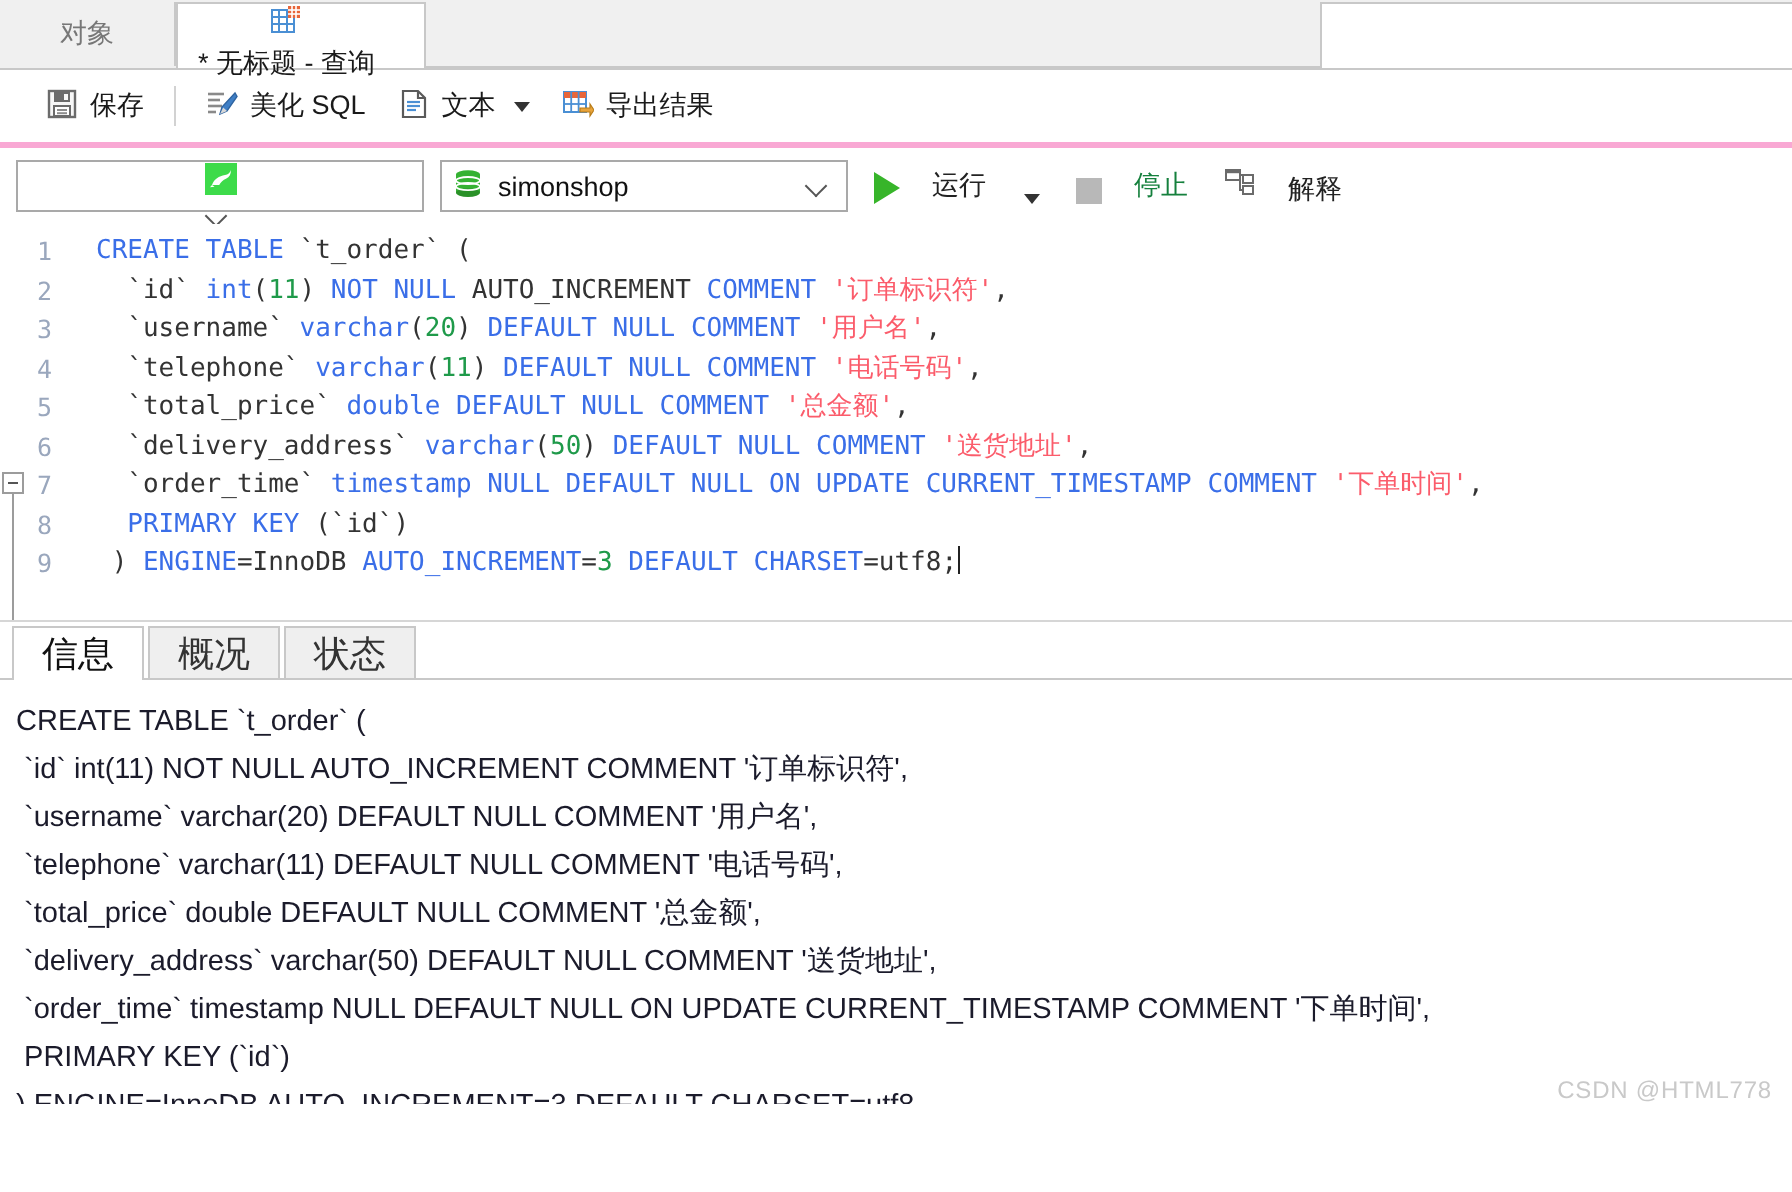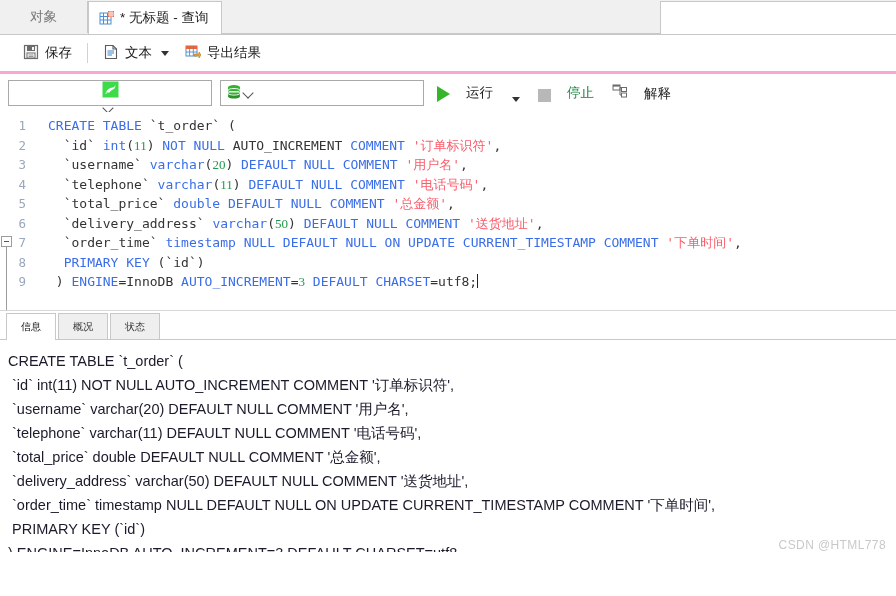--- a/index.html
+++ b/index.html
@@ -45,21 +45,22 @@
   }
   .tab.active {
     background: #ffffff;
     color: #1a1a1a;
     border-left: 1px solid #c8c8c8;
     border-right: 1px solid #c8c8c8;
     border-top: 1px solid #c8c8c8;
     margin-bottom: -1px;
     height: 33px;
     padding-left: 10px;
-    padding-right: 12px;
+    padding-right: 24px;
+    flex-direction: column;
   }
   .tab-filler {
     flex: 1;
     height: 33px;
     background: #f0f0f0;
     border-bottom: 1px solid #c8c8c8;
   }
   .tab-right-box {
     width: 236px;
     height: 33px;
@@ -221,21 +222,21 @@
   }
   .fold-line {
     position: absolute;
     left: 6px; top: 15px;
     width: 1px;
     height: 123px;
     background: #9c9c9c;
   }
   
   .kw   { color: #3a6ee8; }
-  .num  { color: #1f9a4a; font-family: Liberation Serif, serif; }
+  .num  { color: #1f9a4a; }
   .str  { color: #fb5c6b; }
   .pln  { color: #333333; }
   .cursor-bar {
     display: inline-block;
     width: 1px;
     height: 14px;
     background: #222;
     vertical-align: -2px;
   }
 
@@ -245,21 +246,21 @@
     align-items: flex-end;
     height: 28px;
     background: #ffffff;
     padding-left: 6px;
     border-bottom: 1px solid #c8c8c8;
   }
   .res-tab {
     height: 26px;
     line-height: 26px;
     padding: 0 14px;
-    font-size: 10px;
+    font-size: 18px;
     background: #efefef;
     border: 1px solid #c8c8c8;
     border-bottom: none;
     margin-right: 2px;
     color: #333;
     box-sizing: border-box;
     cursor: default;
   }
   .res-tab.active {
     background: #ffffff;
@@ -336,20 +337,33 @@
         <line x1="5.5" y1="11" x2="10.5" y2="11" stroke="#8d8d8d" stroke-width="1"></line>
         <line x1="5.5" y1="12.6" x2="10.5" y2="12.6" stroke="#8d8d8d" stroke-width="1"></line>
       </svg>
     </span>
     <span>保存</span>
   </div>
 
   <div class="tb-sep"></div>
 
 
+  <div class="tb-btn">
+    <span>
+      <svg width="16" height="16" viewBox="0 0 16 16">
+        <line x1="1" y1="3" x2="9" y2="3" stroke="#8a8a8a" stroke-width="1.3"></line>
+        <line x1="1" y1="6" x2="7" y2="6" stroke="#8a8a8a" stroke-width="1.3"></line>
+        <line x1="1" y1="9" x2="8" y2="9" stroke="#8a8a8a" stroke-width="1.3"></line>
+        <line x1="1" y1="12" x2="5" y2="12" stroke="#8a8a8a" stroke-width="1.3"></line>
+        <path d="M14.5 2.5 L8 9.5 L7 13 L10.5 11.5 L15.5 4.2 Z" fill="#3f7fc6" stroke="#2f64a0" stroke-width="0.7"></path>
+        <path d="M7 13 L10.5 11.5 L8.6 9.8 Z" fill="#d8d8d8"></path>
+      </svg>
+    </span>
+    <span>美化 SQL</span>
+  </div>
 
   <div class="tb-btn">
     <span>
       <svg width="16" height="16" viewBox="0 0 16 16">
         <path d="M2.5 1.5 H10 L13.5 5 V14.5 H2.5 Z" fill="#ffffff" stroke="#5a5a5a" stroke-width="1.1"></path>
         <path d="M10 1.5 V5 H13.5" fill="none" stroke="#5a5a5a" stroke-width="1.1"></path>
         <line x1="4.5" y1="7" x2="11" y2="7" stroke="#4a8fd4" stroke-width="1.1"></line>
         <line x1="4.5" y1="9" x2="11" y2="9" stroke="#4a8fd4" stroke-width="1.1"></line>
         <line x1="4.5" y1="11" x2="9" y2="11" stroke="#4a8fd4" stroke-width="1.1"></line>
       </svg>
@@ -390,20 +404,21 @@
   <div class="combo combo-db">
     <span>
       <svg width="16" height="16" viewBox="0 0 16 16">
         <ellipse cx="8" cy="3.2" rx="6" ry="2.1" fill="#35b233"></ellipse>
         <rect x="2" y="3.2" width="12" height="9.2" fill="#35b233"></rect>
         <ellipse cx="8" cy="12.4" rx="6" ry="2.1" fill="#2a9128"></ellipse>
         <ellipse cx="8" cy="6.3" rx="6" ry="1.8" fill="none" stroke="#ffffff" stroke-width="0.9"></ellipse>
         <ellipse cx="8" cy="9.3" rx="6" ry="1.8" fill="none" stroke="#ffffff" stroke-width="0.9"></ellipse>
       </svg>
     </span>
+    <span class="label">simonshop</span>
     <span class="chev"></span>
   </div>
 
   <div class="run-btn">
     <span class="tri-play"></span>
     <span>运行</span>
     <span class="caret"></span>
   </div>
 
   <div class="stop-btn">

